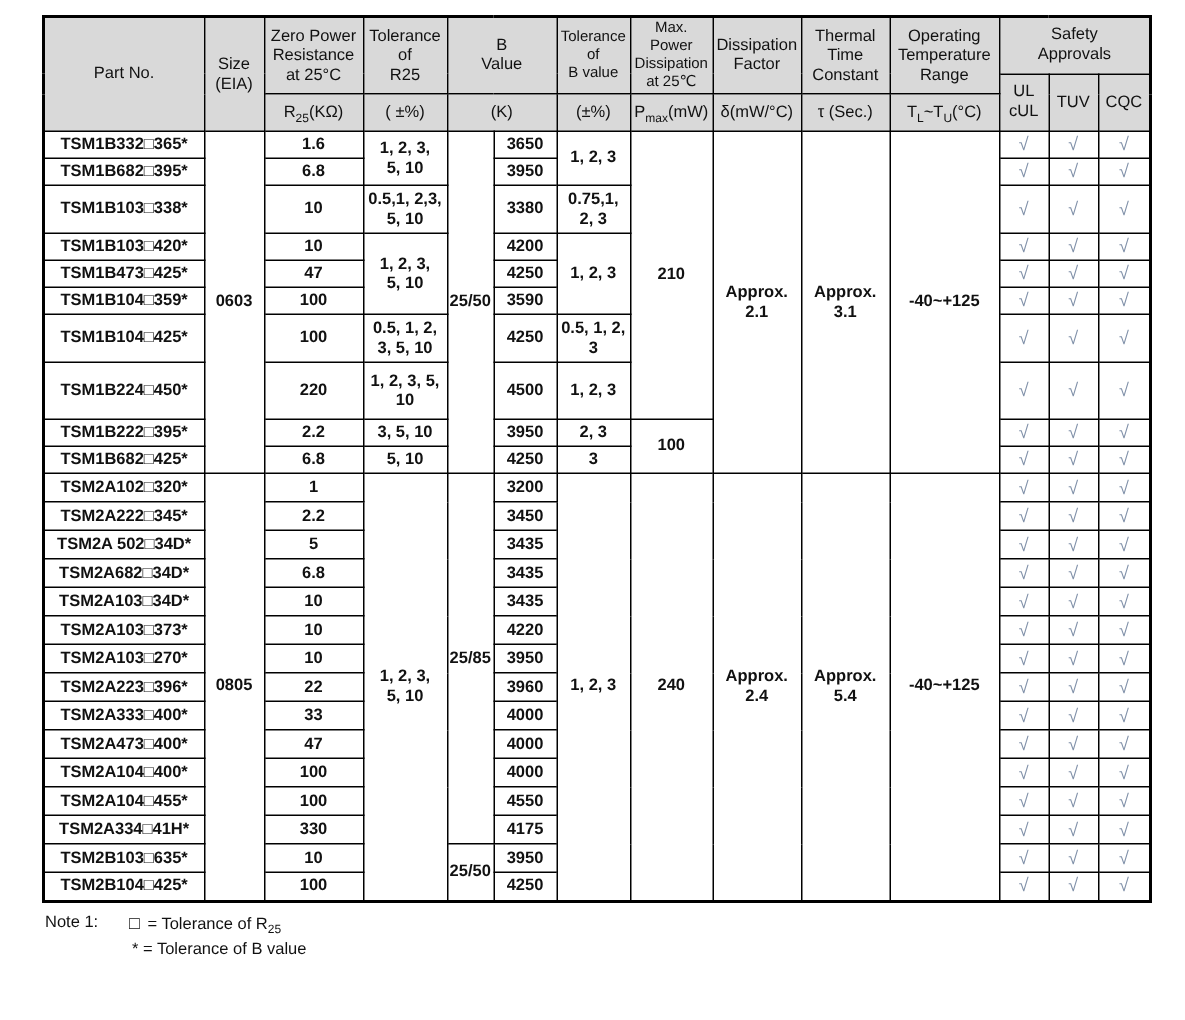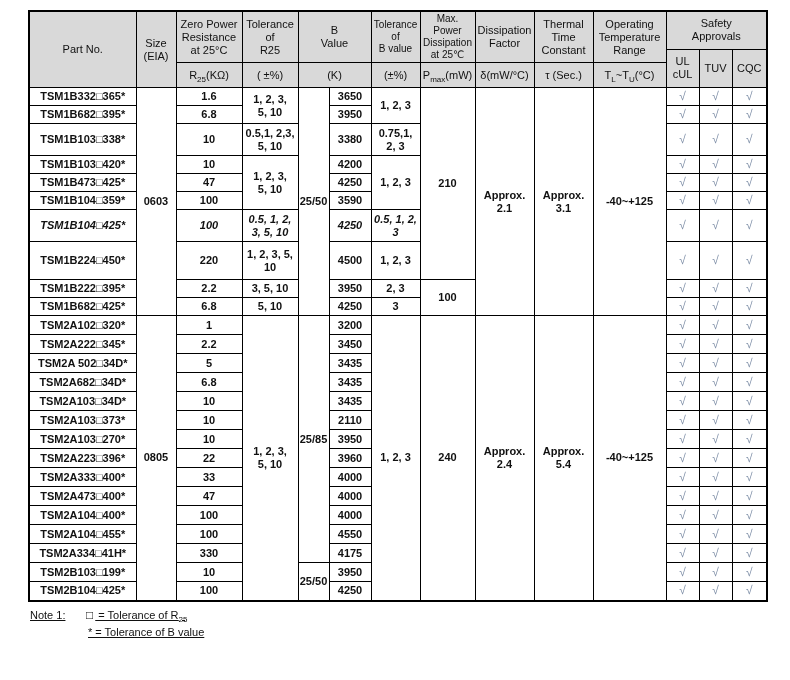--- a/index.html
+++ b/index.html
@@ -27,33 +27,33 @@
     padding:1px 1px; background:#fff;
   }
   sub { font-size:8px; line-height:0; }
 
   .hrow1 th { height:38px; }
   .hrow2 th { height:20px; }
   .hrow3 th { height:25px; }
 
   #tbody-g0 tr { height:18px; }
   #tbody-g0 tr:nth-child(3) { height:32px; }
-  #tbody-g0 tr:nth-child(7) { height:32px;font-style:italic; }
+  #tbody-g0 tr:nth-child(7) { height:32px; }
   #tbody-g0 tr:nth-child(8) { height:38px; }
   #tbody-g1 tr { height:19px;margin-top:29px; }
 
   td.c-check { color:#8191a9; font-weight:normal; font-size:12px; }
   td.c-part  { letter-spacing:0;text-align:center; }
   td.c-tolr, td.c-tolb { font-weight:bold; }
 
   .notes {
     position:absolute; left:30px; top:607px; width:730px;
     font-size:11px; line-height:17px; color:#111;
   }
-  .note-line { display:flex; align-items:flex-start;text-decoration:underline; }
+  .note-line { display:flex; align-items:flex-start; }
   .note-label { width:56px; flex:0 0 56px; }
   .note-indent { padding-left:58px;align-items:flex-end; }
   .note-square { display:inline-block; margin-right:2px; font-size:12px; }
 </style>
 </head>
 <body>
 
 <div class="page">
 
   <table class="spec-table">
@@ -281,21 +281,21 @@
           <td class="c-part">TSM2A103□34D*</td>
           <td class="c-r25">10</td>
           <td class="c-bk">3435</td>
           <td class="c-check">√</td>
           <td class="c-check">√</td>
           <td class="c-check">√</td>
         </tr>
         <tr>
           <td class="c-part">TSM2A103□373*</td>
           <td class="c-r25">10</td>
-          <td class="c-bk">2110</td>
+          <td class="c-bk">4220</td>
           <td class="c-check">√</td>
           <td class="c-check">√</td>
           <td class="c-check">√</td>
         </tr>
         <tr>
           <td class="c-part">TSM2A103□270*</td>
           <td class="c-r25">10</td>
           <td class="c-bk">3950</td>
           <td class="c-check">√</td>
           <td class="c-check">√</td>
@@ -343,21 +343,21 @@
         </tr>
         <tr>
           <td class="c-part">TSM2A334□41H*</td>
           <td class="c-r25">330</td>
           <td class="c-bk">4175</td>
           <td class="c-check">√</td>
           <td class="c-check">√</td>
           <td class="c-check">√</td>
         </tr>
         <tr>
-          <td class="c-part">TSM2B103□199*</td>
+          <td class="c-part">TSM2B103□635*</td>
           <td class="c-r25">10</td>
           <td class="c-ratio" rowspan="2">25/50</td>
           <td class="c-bk">3950</td>
           <td class="c-check">√</td>
           <td class="c-check">√</td>
           <td class="c-check">√</td>
         </tr>
         <tr>
           <td class="c-part">TSM2B104□425*</td>
           <td class="c-r25">100</td>

